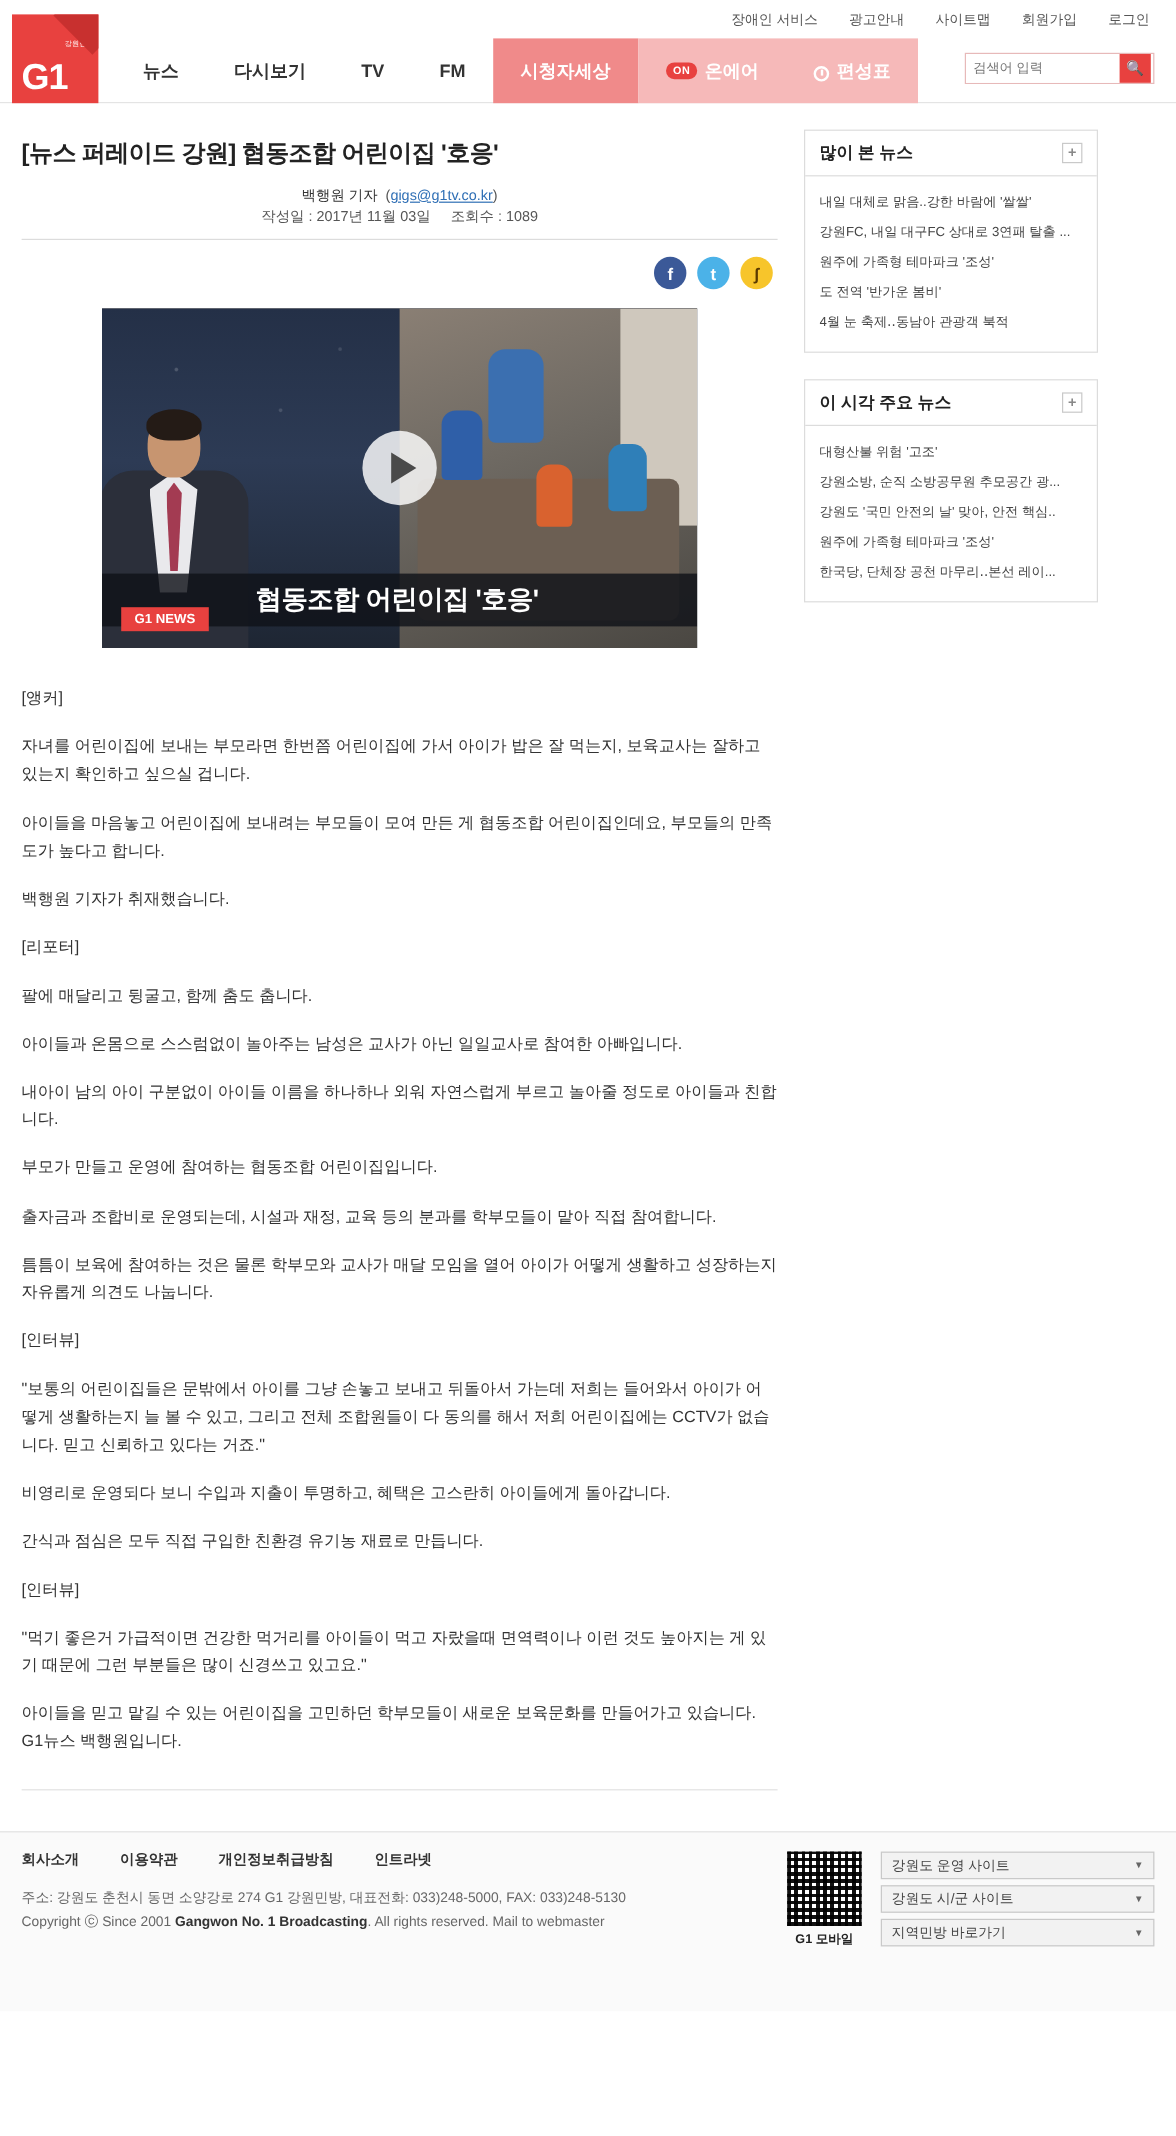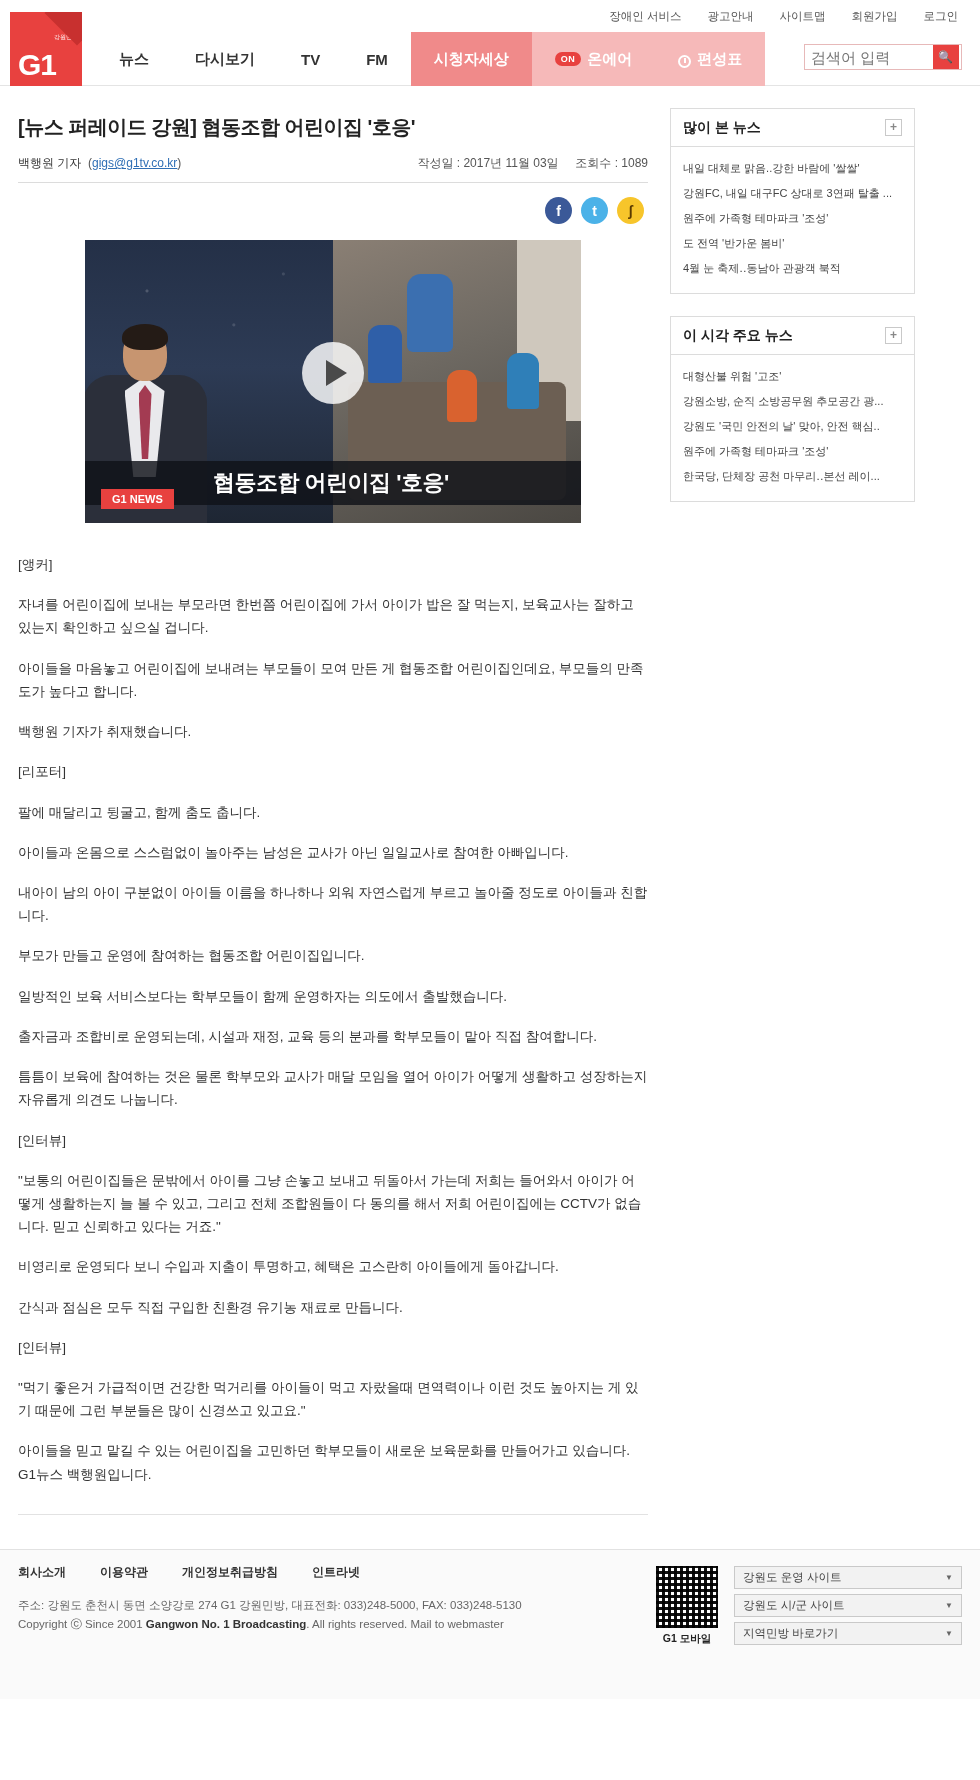--- a/index.html
+++ b/index.html
@@ -116,21 +116,21 @@
     width: 158px; height: 26px;
     border: 1px solid #e7b9b9;
     background: #fff;
     display: flex;
     align-items: center;
   }
   .search-wrap input {
     border: 0; outline: 0;
     width: 128px; height: 24px;
     padding: 0 6px;
-    font-size: 15px;
+    font-size: 11px;
     color: #888;
     font-family: "Liberation Sans", sans-serif;
   }
   .search-btn {
     width: 26px; height: 24px;
     background: #e8413f;
     border: 0;
     color: #fff;
     cursor: pointer;
     font-size: 12px;
@@ -157,20 +157,21 @@
     margin: 6px 0 14px 0;
     letter-spacing: -0.5px;
   }
   .byline {
     display: flex;
     justify-content: space-between;
     align-items: center;
     font-size: 12px;
     color: #555;
     padding-bottom: 10px;
+    flex-direction: column;
   }
   .byline .author { color: #333; }
   .byline .mail { color: #2f6fb5; text-decoration: underline; }
   .hr { border-top: 1px solid #dcdcdc; }
 
   
   .sns {
     display: flex;
     justify-content: flex-end;
     gap: 9px;
@@ -510,21 +511,20 @@
     <div class="body-text">
       <p>[앵커]</p>
       <p>자녀를 어린이집에 보내는 부모라면 한번쯤 어린이집에 가서 아이가 밥은 잘 먹는지, 보육교사는 잘하고 있는지 확인하고 싶으실 겁니다.</p>
       <p>아이들을 마음놓고 어린이집에 보내려는 부모들이 모여 만든 게 협동조합 어린이집인데요, 부모들의 만족도가 높다고 합니다.</p>
       <p>백행원 기자가 취재했습니다.</p>
       <p>[리포터]</p>
       <p>팔에 매달리고 뒹굴고, 함께 춤도 춥니다.</p>
       <p>아이들과 온몸으로 스스럼없이 놀아주는 남성은 교사가 아닌 일일교사로 참여한 아빠입니다.</p>
       <p>내아이 남의 아이 구분없이 아이들 이름을 하나하나 외워 자연스럽게 부르고 놀아줄 정도로 아이들과 친합니다.</p>
       <p>부모가 만들고 운영에 참여하는 협동조합 어린이집입니다.</p>
-      <p>일방적인 보육 서비스보다는 학부모들이 함께 운영하자는 의도에서 출발했습니다.</p>
       <p>출자금과 조합비로 운영되는데, 시설과 재정, 교육 등의 분과를 학부모들이 맡아 직접 참여합니다.</p>
       <p>틈틈이 보육에 참여하는 것은 물론 학부모와 교사가 매달 모임을 열어 아이가 어떻게 생활하고 성장하는지 자유롭게 의견도 나눕니다.</p>
       <p>[인터뷰]</p>
       <p>"보통의 어린이집들은 문밖에서 아이를 그냥 손놓고 보내고 뒤돌아서 가는데 저희는 들어와서 아이가 어떻게 생활하는지 늘 볼 수 있고, 그리고 전체 조합원들이 다 동의를 해서 저희 어린이집에는 CCTV가 없습니다. 믿고 신뢰하고 있다는 거죠."</p>
       <p>비영리로 운영되다 보니 수입과 지출이 투명하고, 혜택은 고스란히 아이들에게 돌아갑니다.</p>
       <p>간식과 점심은 모두 직접 구입한 친환경 유기농 재료로 만듭니다.</p>
       <p>[인터뷰]</p>
       <p>"먹기 좋은거 가급적이면 건강한 먹거리를 아이들이 먹고 자랐을때 면역력이나 이런 것도 높아지는 게 있기 때문에 그런 부분들은 많이 신경쓰고 있고요."</p>
       <p style="white-space:pre-line">아이들을 믿고 맡길 수 있는 어린이집을 고민하던 학부모들이 새로운 보육문화를 만들어가고 있습니다.
 G1뉴스 백행원입니다.</p>

